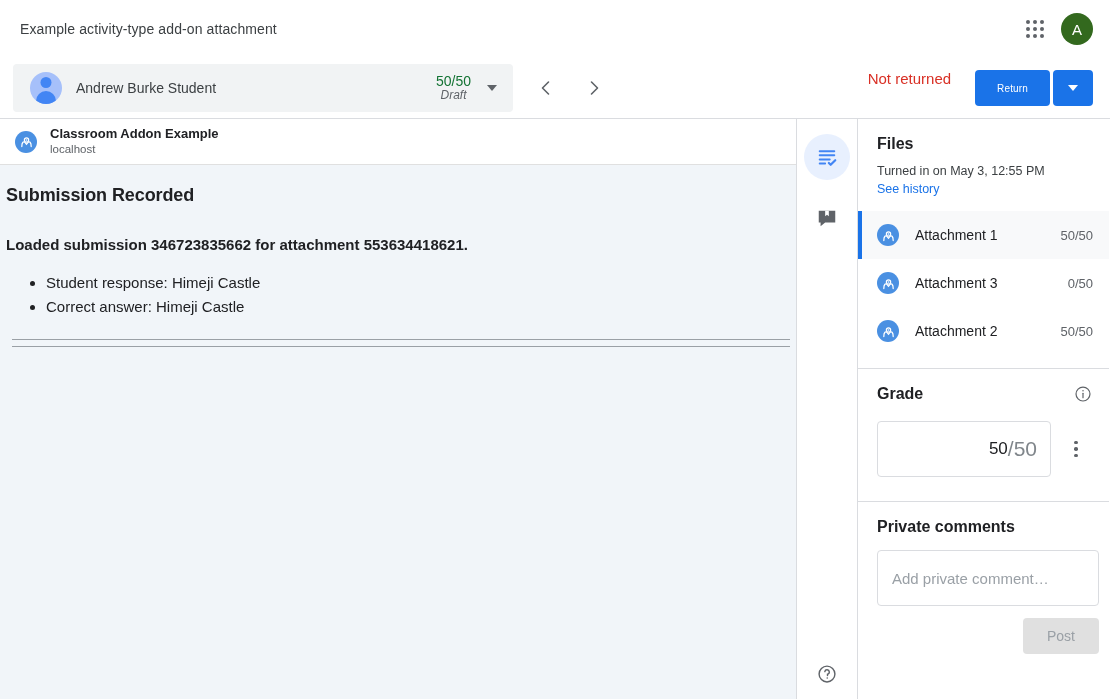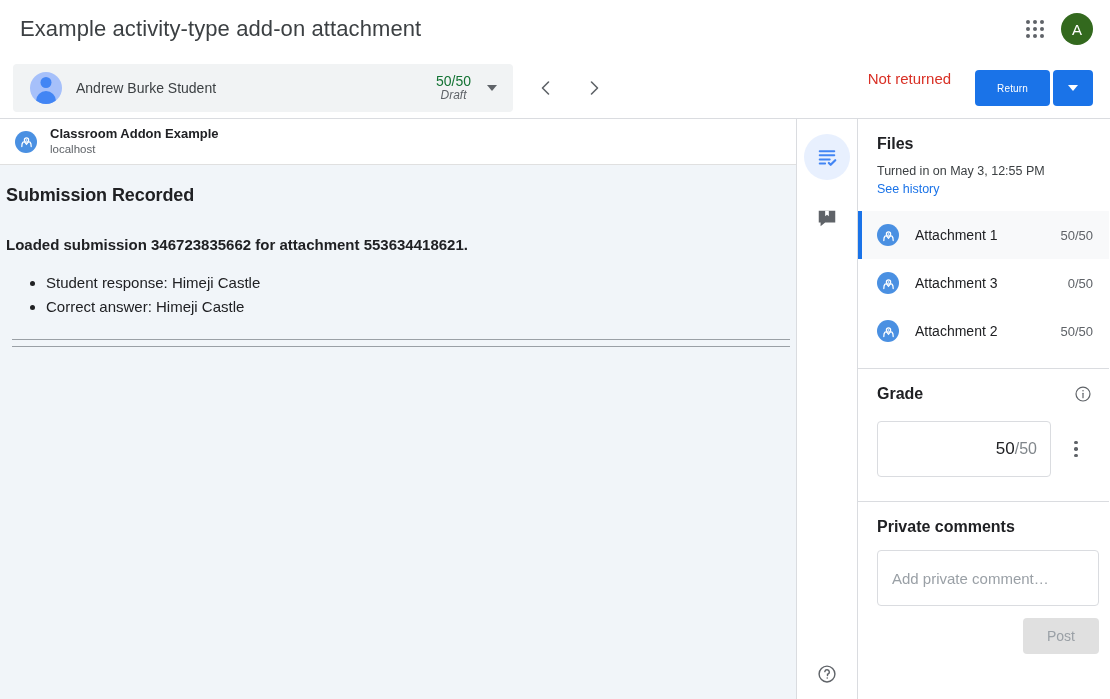--- a/index.html
+++ b/index.html
@@ -14,21 +14,21 @@
 
   
   .app-header {
     position: absolute; top: 0; left: 0;
     width: 1110px; height: 58px;
     background: #ffffff;
     display: flex; align-items: center;
   }
   .page-title {
     margin-left: 20px;
-    font-size: 22px;
+    font-size: 14px;
     font-weight: 400;
     color: #3c4043;
     letter-spacing: 0.1px;
     white-space: nowrap;
   }
   .header-right {
     margin-left: auto;
     display: flex; align-items: center;
     gap: 14px;
     padding-right: 17px;
@@ -329,21 +329,21 @@
   }
   .grade-box {
     width: 174px; height: 56px;
     border: 1px solid #dadce0;
     border-radius: 4px;
     display: flex; align-items: center; justify-content: flex-end;
     padding-right: 13px;
     cursor: text;
   }
   .grade-val { font-size: 17px; color: #202124; }
-  .grade-max { font-size: 16px; color: #80868b; }
+  .grade-max { font-size: 21px; color: #80868b; }
   .kebab {
     width: 40px; height: 40px;
     margin-left: 5px;
     display: flex; flex-direction: column;
     align-items: center; justify-content: center;
     gap: 3px;
     cursor: pointer;
   }
   .kebab i {
     width: 3.5px; height: 3.5px; border-radius: 50%;

